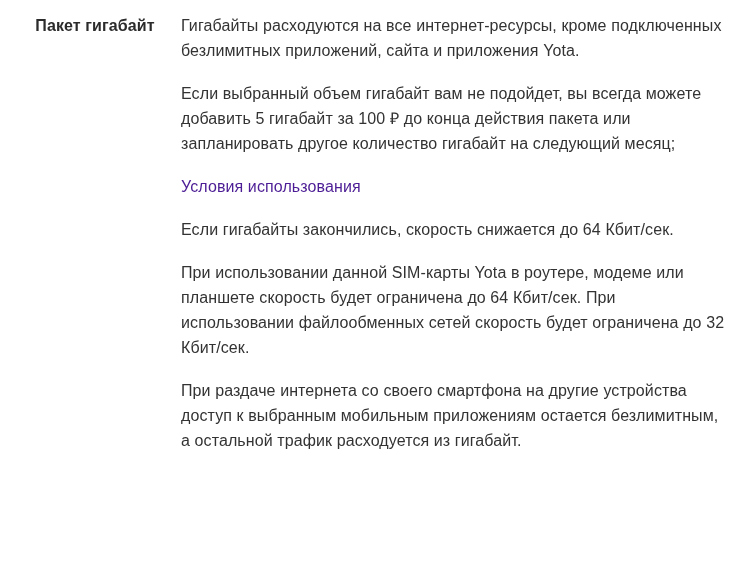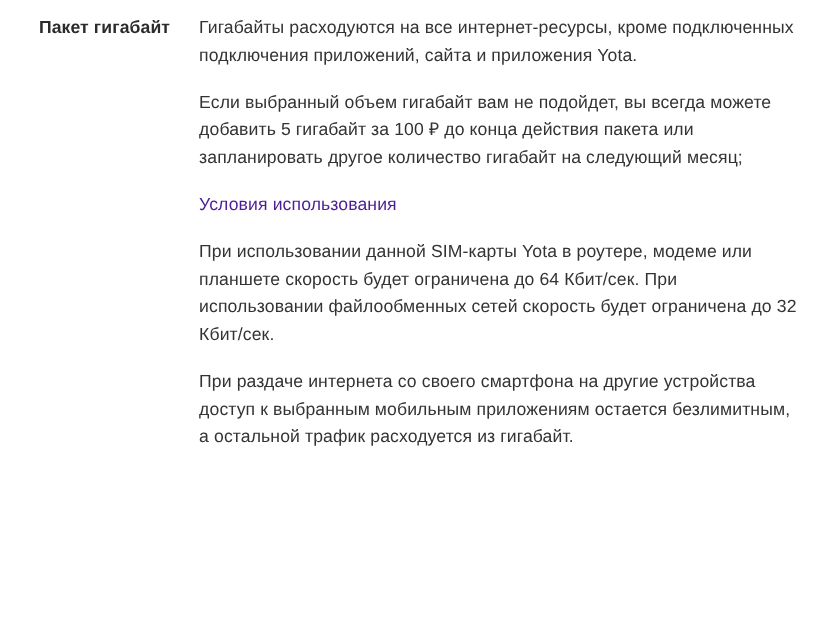--- a/index.html
+++ b/index.html
@@ -53,19 +53,20 @@
   }
 </style>
 </head>
 <body>
 
 <div class="section-row">
   <div class="label-col">
     <div class="section-label">Пакет гигабайт</div>
   </div>
   <div class="content-col">
-    <p>Гигабайты расходуются на все интернет-ресурсы, кроме подключенных подключения приложений, сайта и приложения Yota.</p>
+    <p>Гигабайты расходуются на все интернет-ресурсы, кроме подключенных безлимитных приложений, сайта и приложения Yota.</p>
     <p>Если выбранный объем гигабайт вам не подойдет, вы всегда можете добавить 5 гигабайт за 100 ₽ до конца действия пакета или запланировать другое количество гигабайт на следующий месяц;</p>
     <p class="muted">Условия использования</p>
+    <p>Если гигабайты закончились, скорость снижается до 64 Кбит/сек.</p>
     <p>При использовании данной SIM-карты Yota в роутере, модеме или планшете скорость будет ограничена до 64 Кбит/сек. При использовании файлообменных сетей скорость будет ограничена до 32 Кбит/сек.</p>
     <p>При раздаче интернета со своего смартфона на другие устройства доступ к выбранным мобильным приложениям остается безлимитным, а остальной трафик расходуется из гигабайт.</p>
   </div>
 </div>
 
 </body></html>

